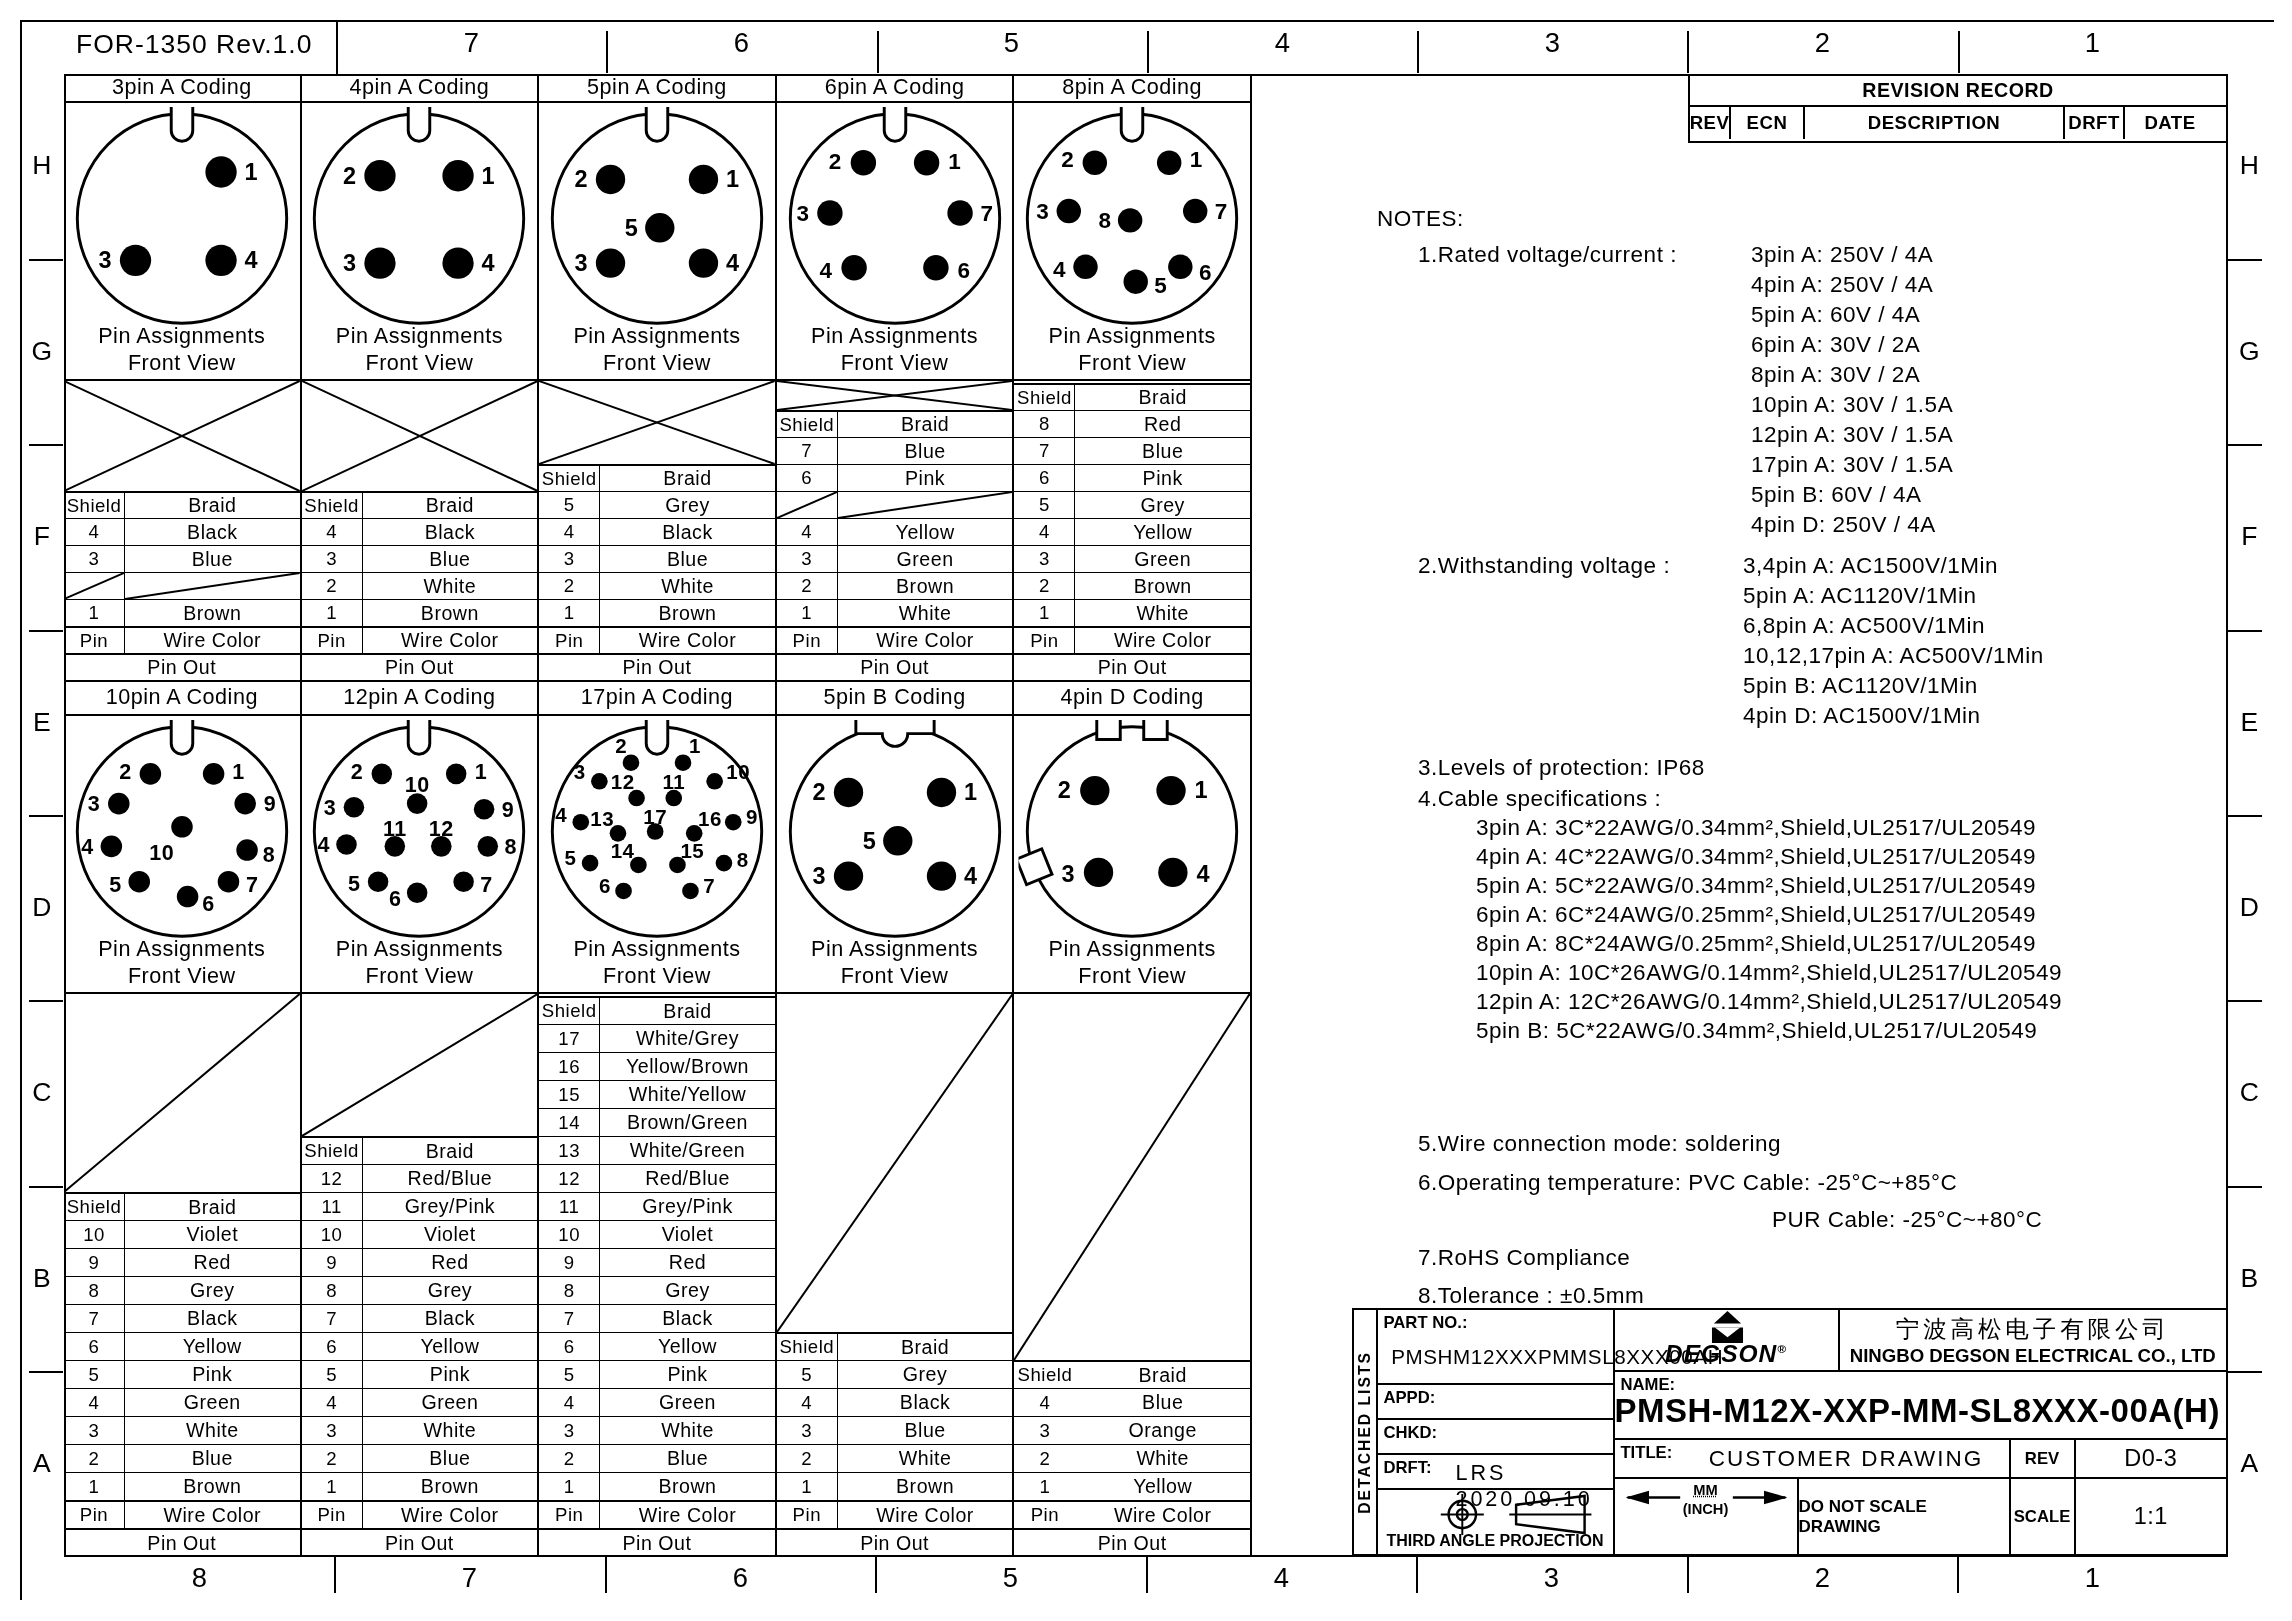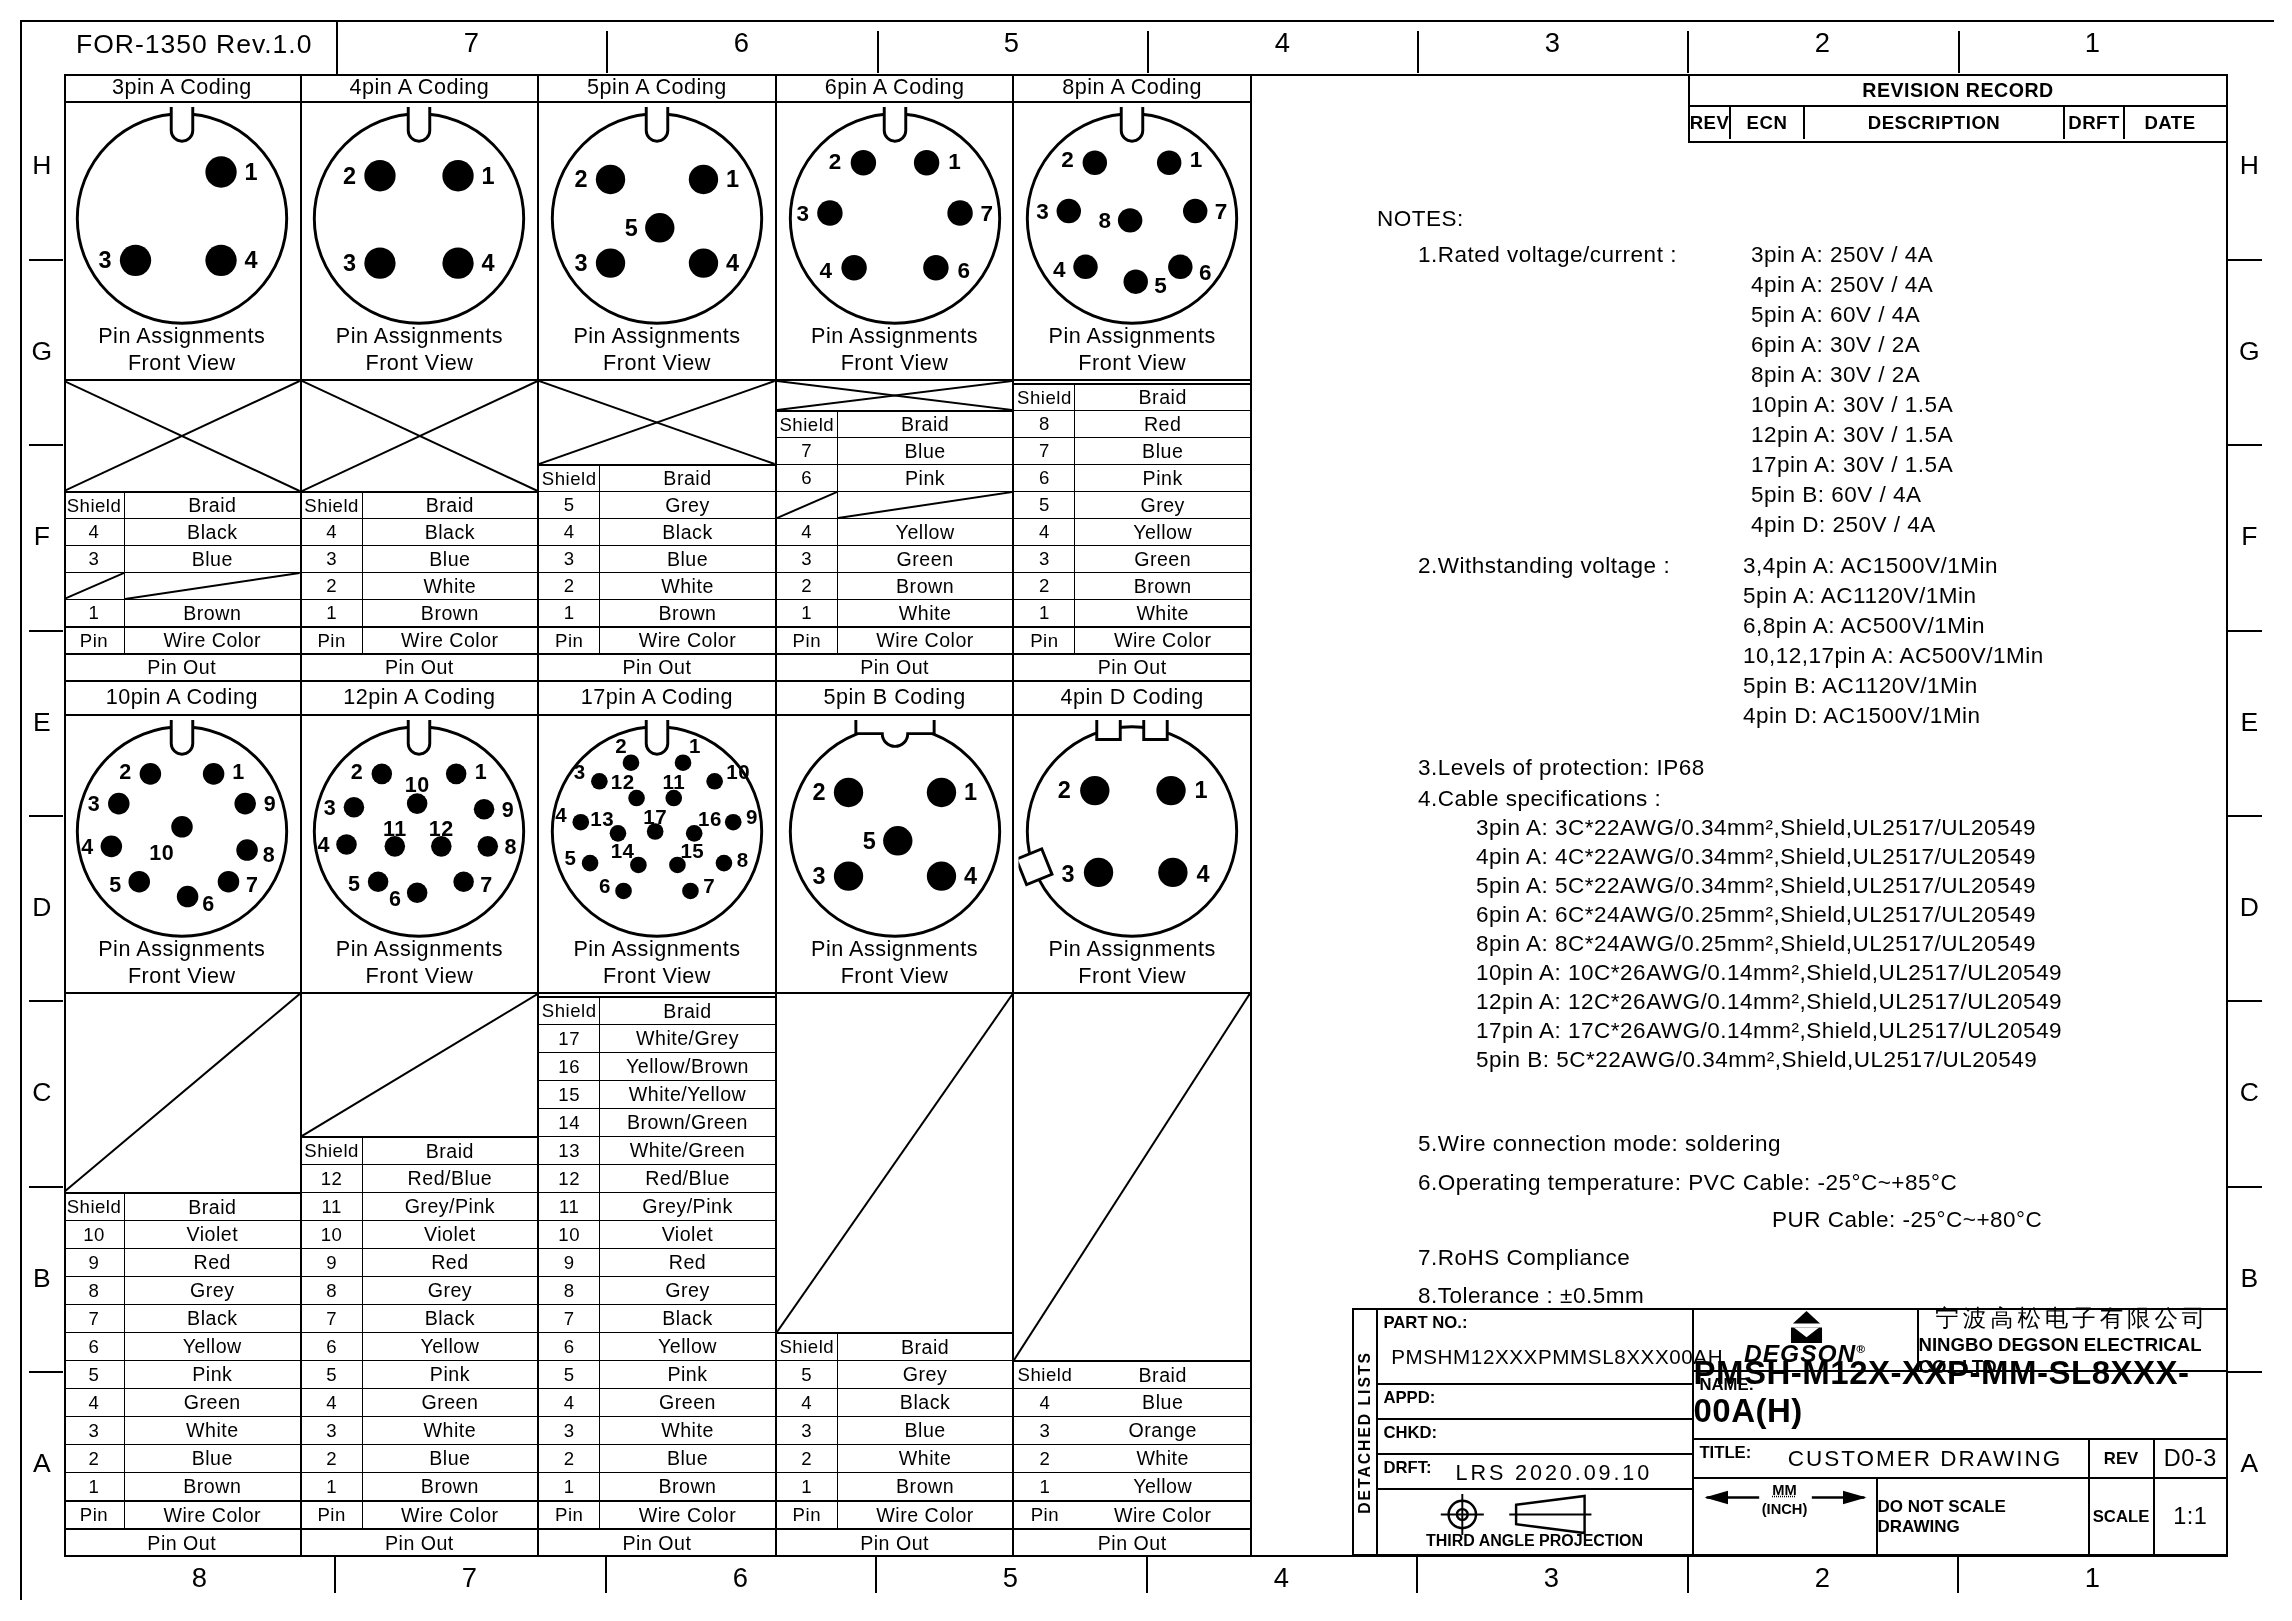--- a/index.html
+++ b/index.html
@@ -40,21 +40,21 @@
   
   #revrec{position:absolute;left:1688px;top:74px;width:540px;height:69px;border:2.9px solid #000;box-sizing:border-box;}
   #revrec .rr-title{height:31px;border-bottom:2.5px solid #000;box-sizing:border-box;text-align:center;font-size:19.6px;font-weight:700;line-height:29px;}
   #revrec .rr-cols{display:flex;height:32px;}
   #revrec .rr-col{border-right:2.5px solid #000;box-sizing:border-box;display:flex;align-items:center;justify-content:center;font-size:18.6px;font-weight:700;}
   #revrec .rr-col:last-child{border-right:none;}
   
   #tblock{position:absolute;left:1352px;top:1308px;width:876px;height:248px;border:2.9px solid #000;box-sizing:border-box;display:flex;}
   .tb-strip{width:23.5px;border-right:2px solid #000;box-sizing:border-box;display:flex;align-items:center;justify-content:center;}
   .vtext{writing-mode:vertical-rl;transform:rotate(180deg);font-size:15.7px;font-weight:700;letter-spacing:2px;white-space:nowrap;}
-  .tb-left{width:316px;border-right:2.9px solid #000;box-sizing:border-box;display:flex;flex-direction:column;}
+  .tb-left{width:237px;border-right:2.9px solid #000;box-sizing:border-box;display:flex;flex-direction:column;}
   .tb-right{flex:1;display:flex;flex-direction:column;}
   .tb-row{position:relative;box-sizing:border-box;border-bottom:2px solid #000;}
   .tb-label{position:absolute;left:5.9px;top:2.9px;font-size:16.7px;font-weight:700;letter-spacing:0;}
   .tb-partno{height:75px;} .tb-partval{position:absolute;left:13.7px;top:35px;font-size:20.6px;letter-spacing:0.6px;text-align:center;}
   .tb-appd,.tb-chkd,.tb-drft{height:35px;}
   .tb-drftval{position:absolute;left:78px;top:4.9px;font-size:21.6px;letter-spacing:2.9px;}
   .tb-proj{flex:1;border-bottom:none;}
   .tb-projlabel{position:absolute;bottom:3.9px;width:100%;text-align:center;font-size:16px;font-weight:700;letter-spacing:0;}
   .tb-rowA{height:62px;display:flex;}
   .tb-logo{width:225px;border-right:2px solid #000;box-sizing:border-box;position:relative;text-align:center;}
@@ -950,21 +950,20 @@
     <div class="note" style="left:1418px;top:755px;">3.Levels of protection: IP68</div>
     <div class="note" style="left:1418px;top:786px;">4.Cable specifications :</div>
     <div class="note-vals" id="n4-vals" style="left:1476px;top:813px;">
         <div class="">3pin A: 3C*22AWG/0.34mm²,Shield,UL2517/UL20549</div>
         <div class="">4pin A: 4C*22AWG/0.34mm²,Shield,UL2517/UL20549</div>
         <div class="">5pin A: 5C*22AWG/0.34mm²,Shield,UL2517/UL20549</div>
         <div class="">6pin A: 6C*24AWG/0.25mm²,Shield,UL2517/UL20549</div>
         <div class="">8pin A: 8C*24AWG/0.25mm²,Shield,UL2517/UL20549</div>
         <div class="">10pin A: 10C*26AWG/0.14mm²,Shield,UL2517/UL20549</div>
         <div class="">12pin A: 12C*26AWG/0.14mm²,Shield,UL2517/UL20549</div>
-        <div class="">17pin A: 17C*26AWG/0.14mm²,Shield,UL2517/UL20549</div>
         <div class="">5pin B: 5C*22AWG/0.34mm²,Shield,UL2517/UL20549</div>
       </div>
     <div class="note" style="left:1418px;top:1131px;">5.Wire connection mode: soldering</div>
     <div class="note" style="left:1418px;top:1170px;">6.Operating temperature: PVC Cable: -25°C~+85°C</div>
     <div class="note" style="left:1772px;top:1207px;">PUR Cable: -25°C~+80°C</div>
     <div class="note" style="left:1418px;top:1245px;">7.RoHS Compliance</div>
     <div class="note" style="left:1418px;top:1283px;">8.Tolerance : ±0.5mm</div>
   </div>
 
   <div id="tblock">

